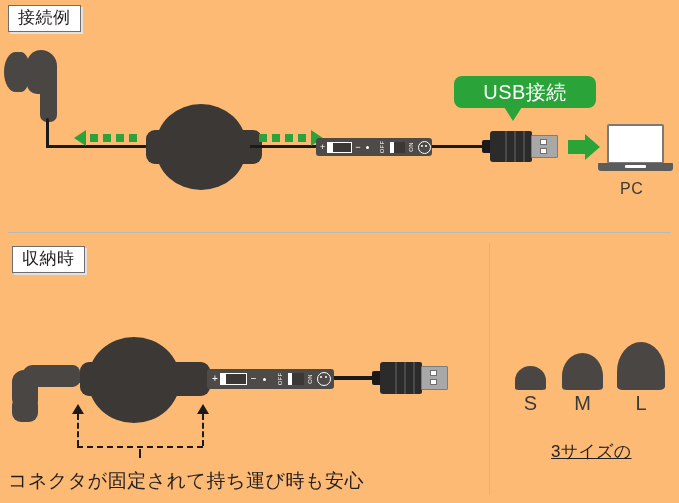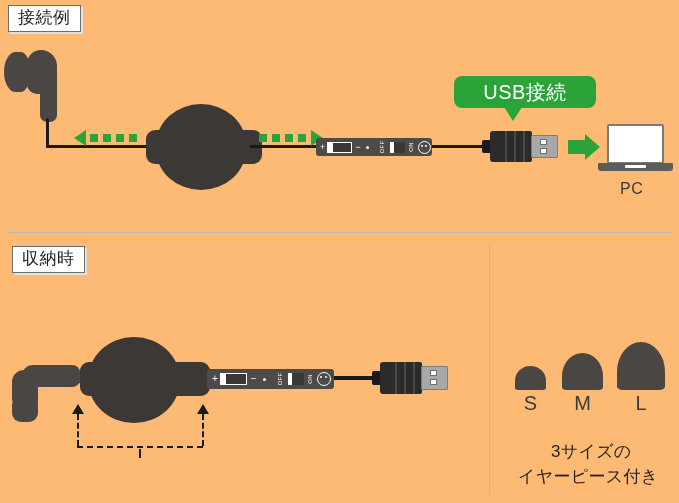--- a/index.html
+++ b/index.html
@@ -67,20 +67,21 @@
     border-top: 14px solid #2aa439;
   }
 
   
   .caption {
     position: absolute;
     font-size: 15px;
     color: #231f20;
     white-space: nowrap;
     letter-spacing: 0.3px;
+    text-decoration: underline;
   }
   .caption-lg {
     position: absolute;
     font-size: 20px;
     color: #231f20;
     white-space: nowrap;
     letter-spacing: 0.5px;
   }
   .tip-letter {
     position: absolute;
@@ -394,27 +395,27 @@
 
   <div>
     <div class="brk-arrow" style="left:72px; top:404px;"></div>
     <div class="brk-v" style="left:77px; top:414px; height:32px;"></div>
     <div class="brk-arrow" style="left:197px; top:404px;"></div>
     <div class="brk-v" style="left:202px; top:414px; height:32px;"></div>
     <div class="brk-h" style="left:77px; top:446px; width:126px;"></div>
     <div class="brk-tick" style="left:139px; top:449px; height:9px;"></div>
   </div>
 
+  <div class="caption-lg" style="left:8px; top:468px; font-size:19px;">コネクタが固定されて持ち運び時も安心</div>
 
 
   <div class="eartip" style="left:515px; top:366px; width:31px; height:24px;"></div>
   <div class="tip-letter" style="left:515px; top:392px; width:31px;">S</div>
 
   <div class="eartip" style="left:562px; top:353px; width:41px; height:37px;"></div>
   <div class="tip-letter" style="left:562px; top:392px; width:41px;">M</div>
 
   <div class="eartip" style="left:617px; top:342px; width:48px; height:48px;"></div>
   <div class="tip-letter" style="left:617px; top:392px; width:48px;">L</div>
 
   <div class="caption" style="left:551px; top:440px; font-size:17px;">3サイズの</div>
-  <div class="caption" style="left:518px; top:465px; font-size:17px;">イヤーピース付き</div>
 
 </div>
 
 </body></html>

